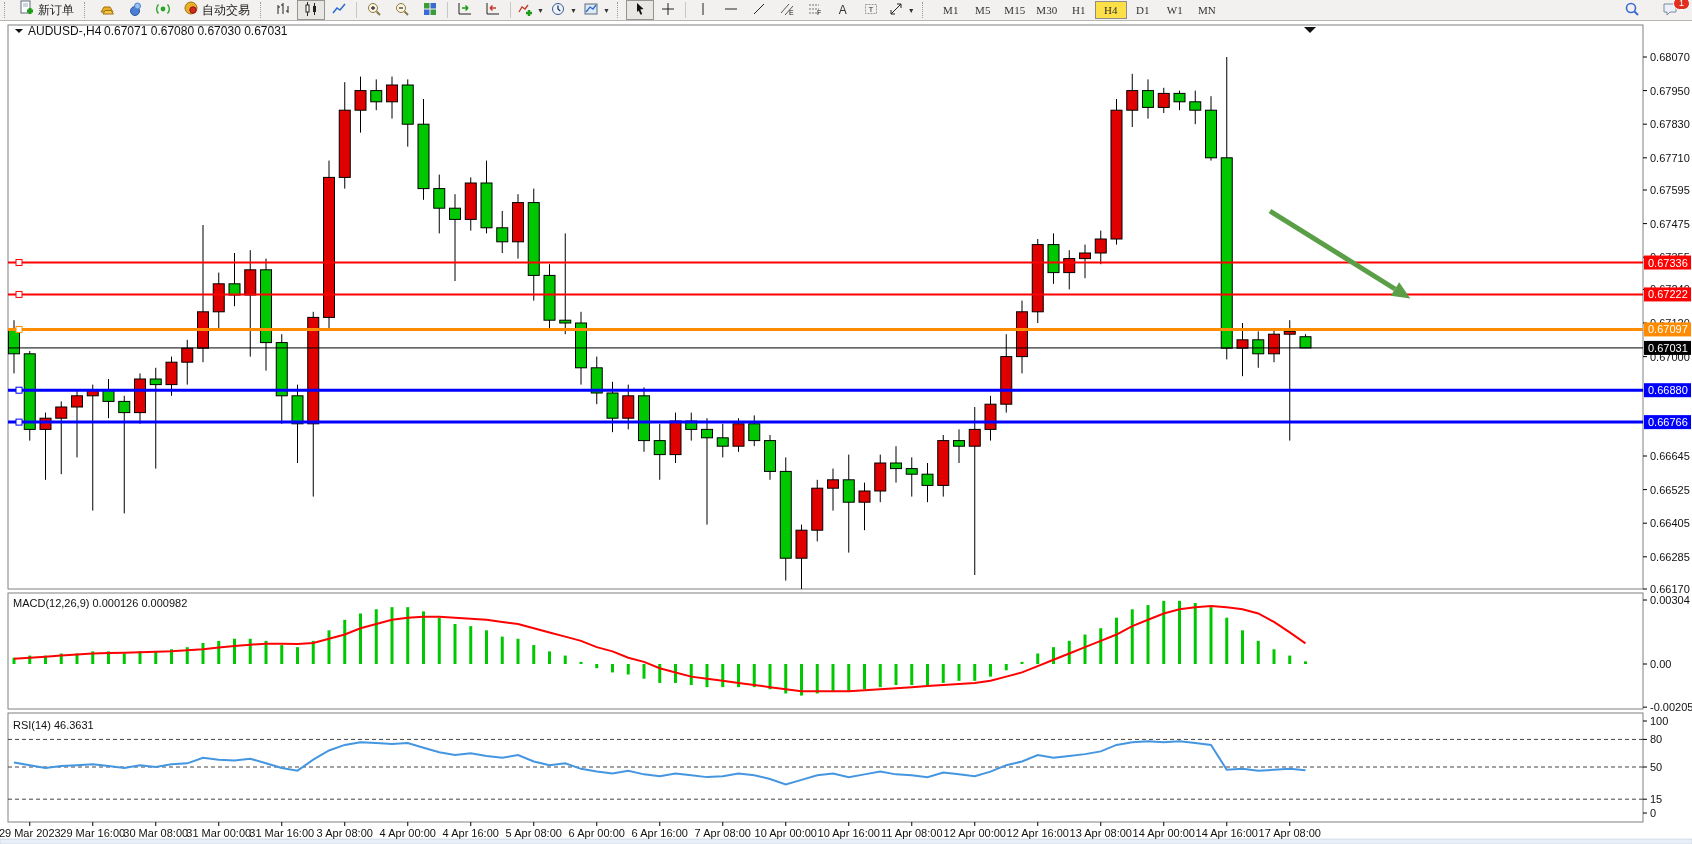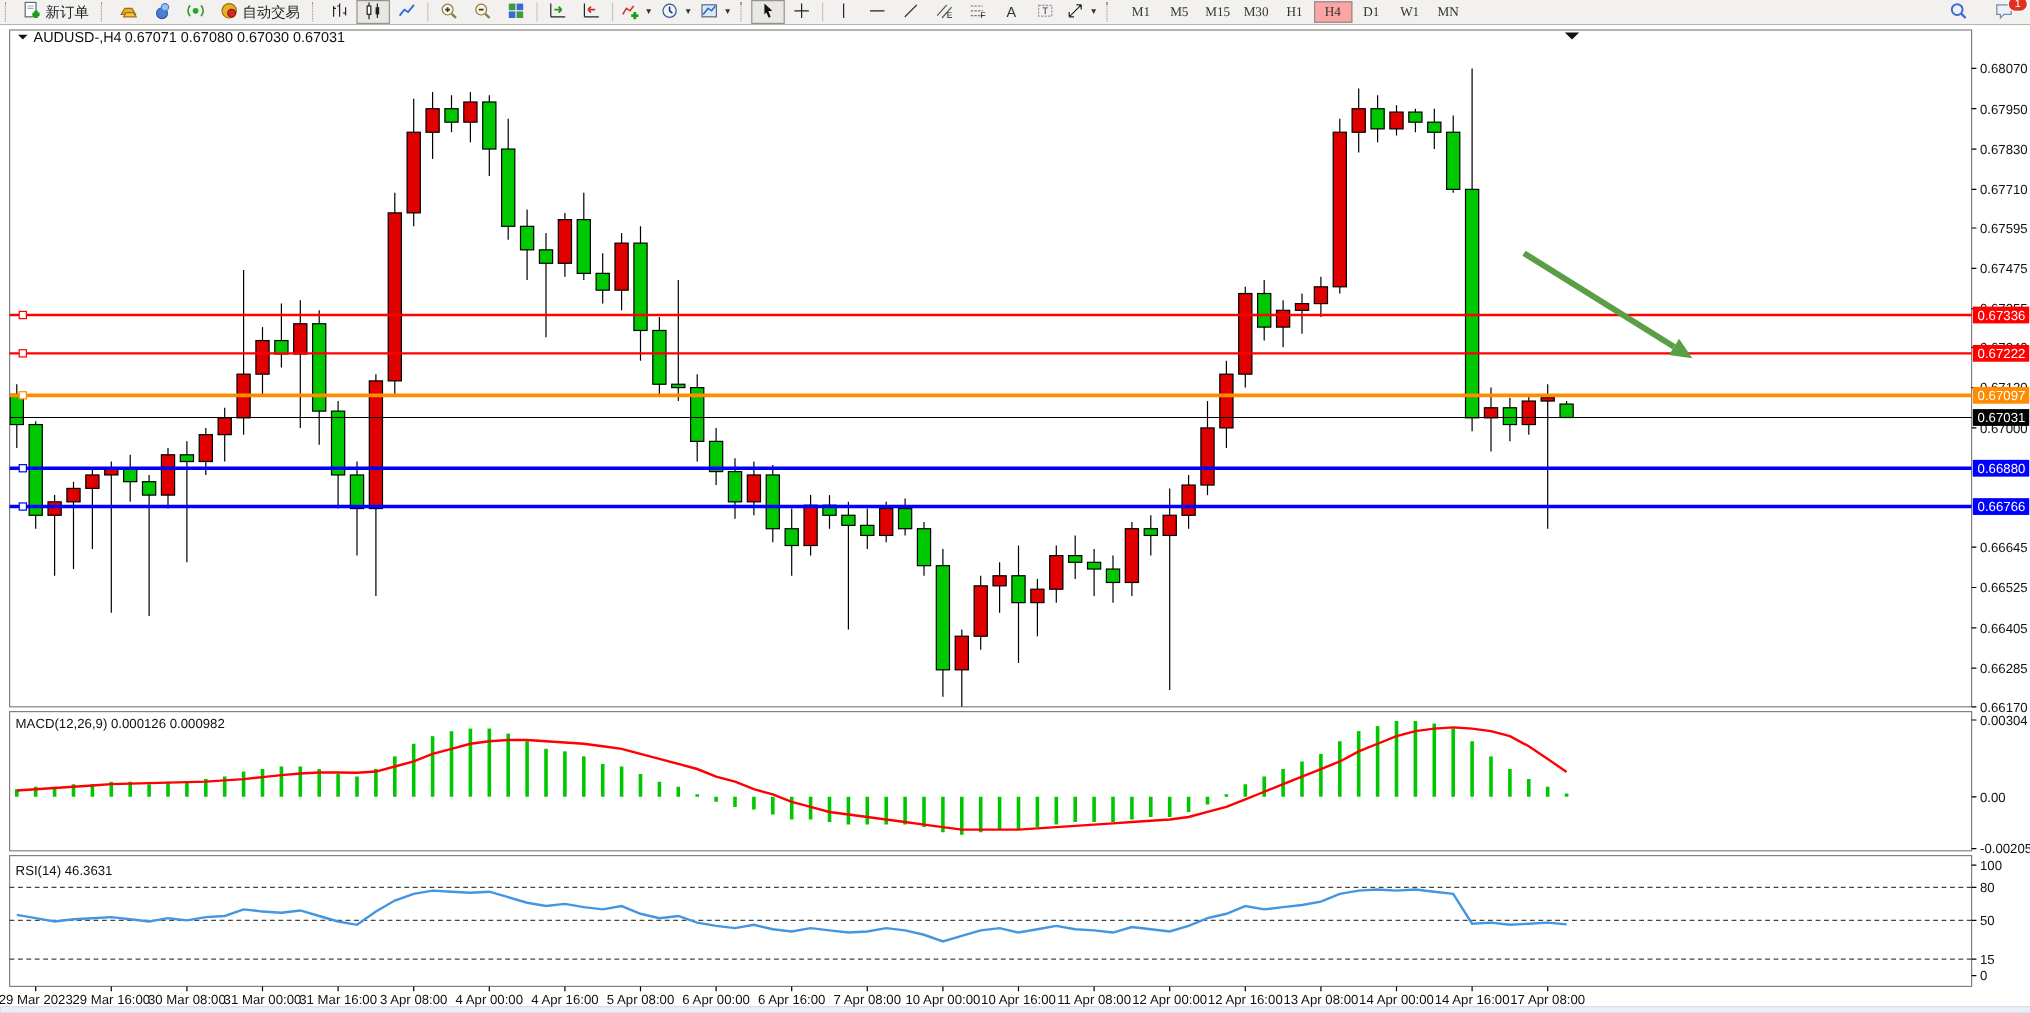--- a/index.html
+++ b/index.html
@@ -4,27 +4,27 @@
 <style>
   html,body{margin:0;padding:0;width:1692px;height:844px;overflow:hidden;background:#fff;
     font-family:"Liberation Sans", sans-serif;}
   
   .toolbar{position:absolute;top:0;left:0;width:1692px;height:20px;background:#f2f1ef;
     border-bottom:1px solid #b7b5b2;display:flex;align-items:center;font-size:12px;color:#222;}
   .grip{width:5px;height:16px;border-left:1px dotted #9a9a9a;margin:0 3px 0 4px;}
   .sep{width:1px;height:16px;background:#c9c7c4;margin:0 3px;}
   .tb-btn{height:18px;min-width:22px;display:flex;align-items:center;justify-content:center;
     gap:3px;padding:0 2px;border:1px solid transparent;cursor:default;}
-  .tb-btn.labeled{padding:0 5px;}
+  .tb-btn.labeled{padding:0 5px;font-family:Liberation Serif, serif;}
   .tb-btn.pressed{background:#e9e7e3;border:1px solid #96948f;}
   .tb-btn .caret{font-size:7px;color:#333;margin-left:1px;}
   .tf-group{display:flex;align-items:center;margin-left:4px;font-family:Liberation Serif, serif;}
   .tf-btn{min-width:24px;height:16px;display:flex;align-items:center;justify-content:center;
     font-size:11px;color:#333;padding:0 3px;border:1px solid transparent;}
-  .tf-btn.active{background:#fca5a5;border:1px solid #8f8d89;text-align:center;}
+  .tf-btn.active{background:#fde047;border:1px solid #8f8d89;text-align:center;}
   .spacer{flex:1;}
   .right-icons{display:flex;align-items:center;margin-right:8px;gap:10px;}
   .badge{position:absolute;top:-4px;right:-7px;background:#e03020;color:#fff;border-radius:8px;
     font-size:9px;line-height:11px;min-width:11px;height:11px;text-align:center;padding:0 2px;
     border:1px solid #fff;}
   .chat-wrap{position:relative;}
   
   #chart-wrap{position:absolute;top:21px;left:0;width:1692px;height:823px;background:#fff;}
   svg text{font-family:"Liberation Sans", sans-serif;}
   .left-edge{position:absolute;top:21px;left:0;width:7px;height:823px;background:#e9e7e3;

